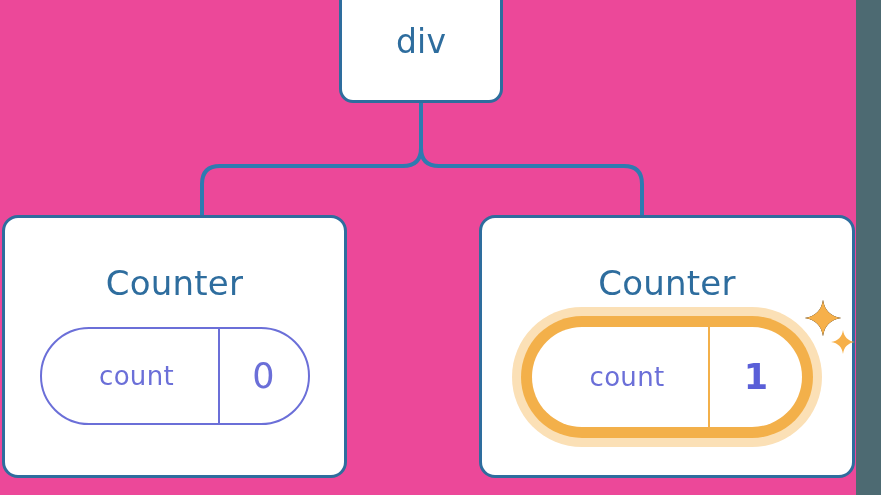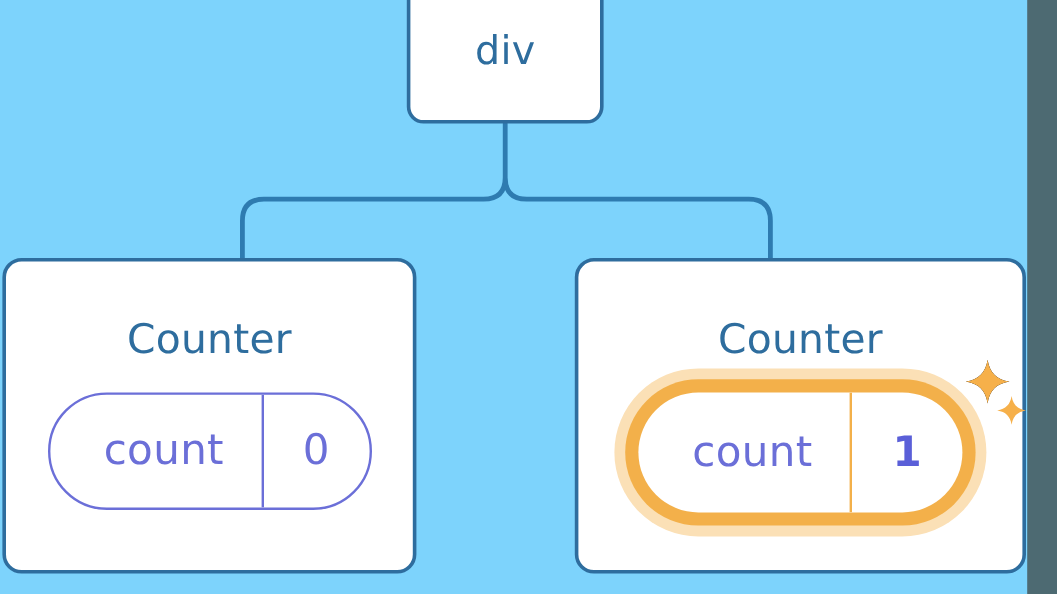--- a/index.html
+++ b/index.html
@@ -11,21 +11,21 @@
     width: 881px;
     height: 495px;
     background: #4d6a72;
     font-family: "DejaVu Sans", "Liberation Sans", sans-serif;
     overflow: hidden;
   }
   #stage {
     position: relative;
     width: 856px;
     height: 495px;
-    background: #7dd3fc;
+    background: #ec4899;
   }
 
   
   #connectors {
     position: absolute;
     left: 0;
     top: 0;
     width: 881px;
     height: 495px;
     pointer-events: none;
@@ -97,21 +97,21 @@
   }
   .pill-name, .pill-value {
     display: flex;
     align-items: center;
     justify-content: center;
     box-sizing: border-box;
   }
   .pill-name {
     flex: 0 0 176px;
     color: #6b6fd8;
-    font-size: 35px;
+    font-size: 26px;
     font-weight: 400;
     letter-spacing: 0.3px;
     padding-left: 14px;
   }
   .pill-value {
     flex: 1 1 auto;
     border-left: 2px solid #6b6fd8;
     color: #6b6fd8;
     font-size: 35px;
     font-weight: 400;

